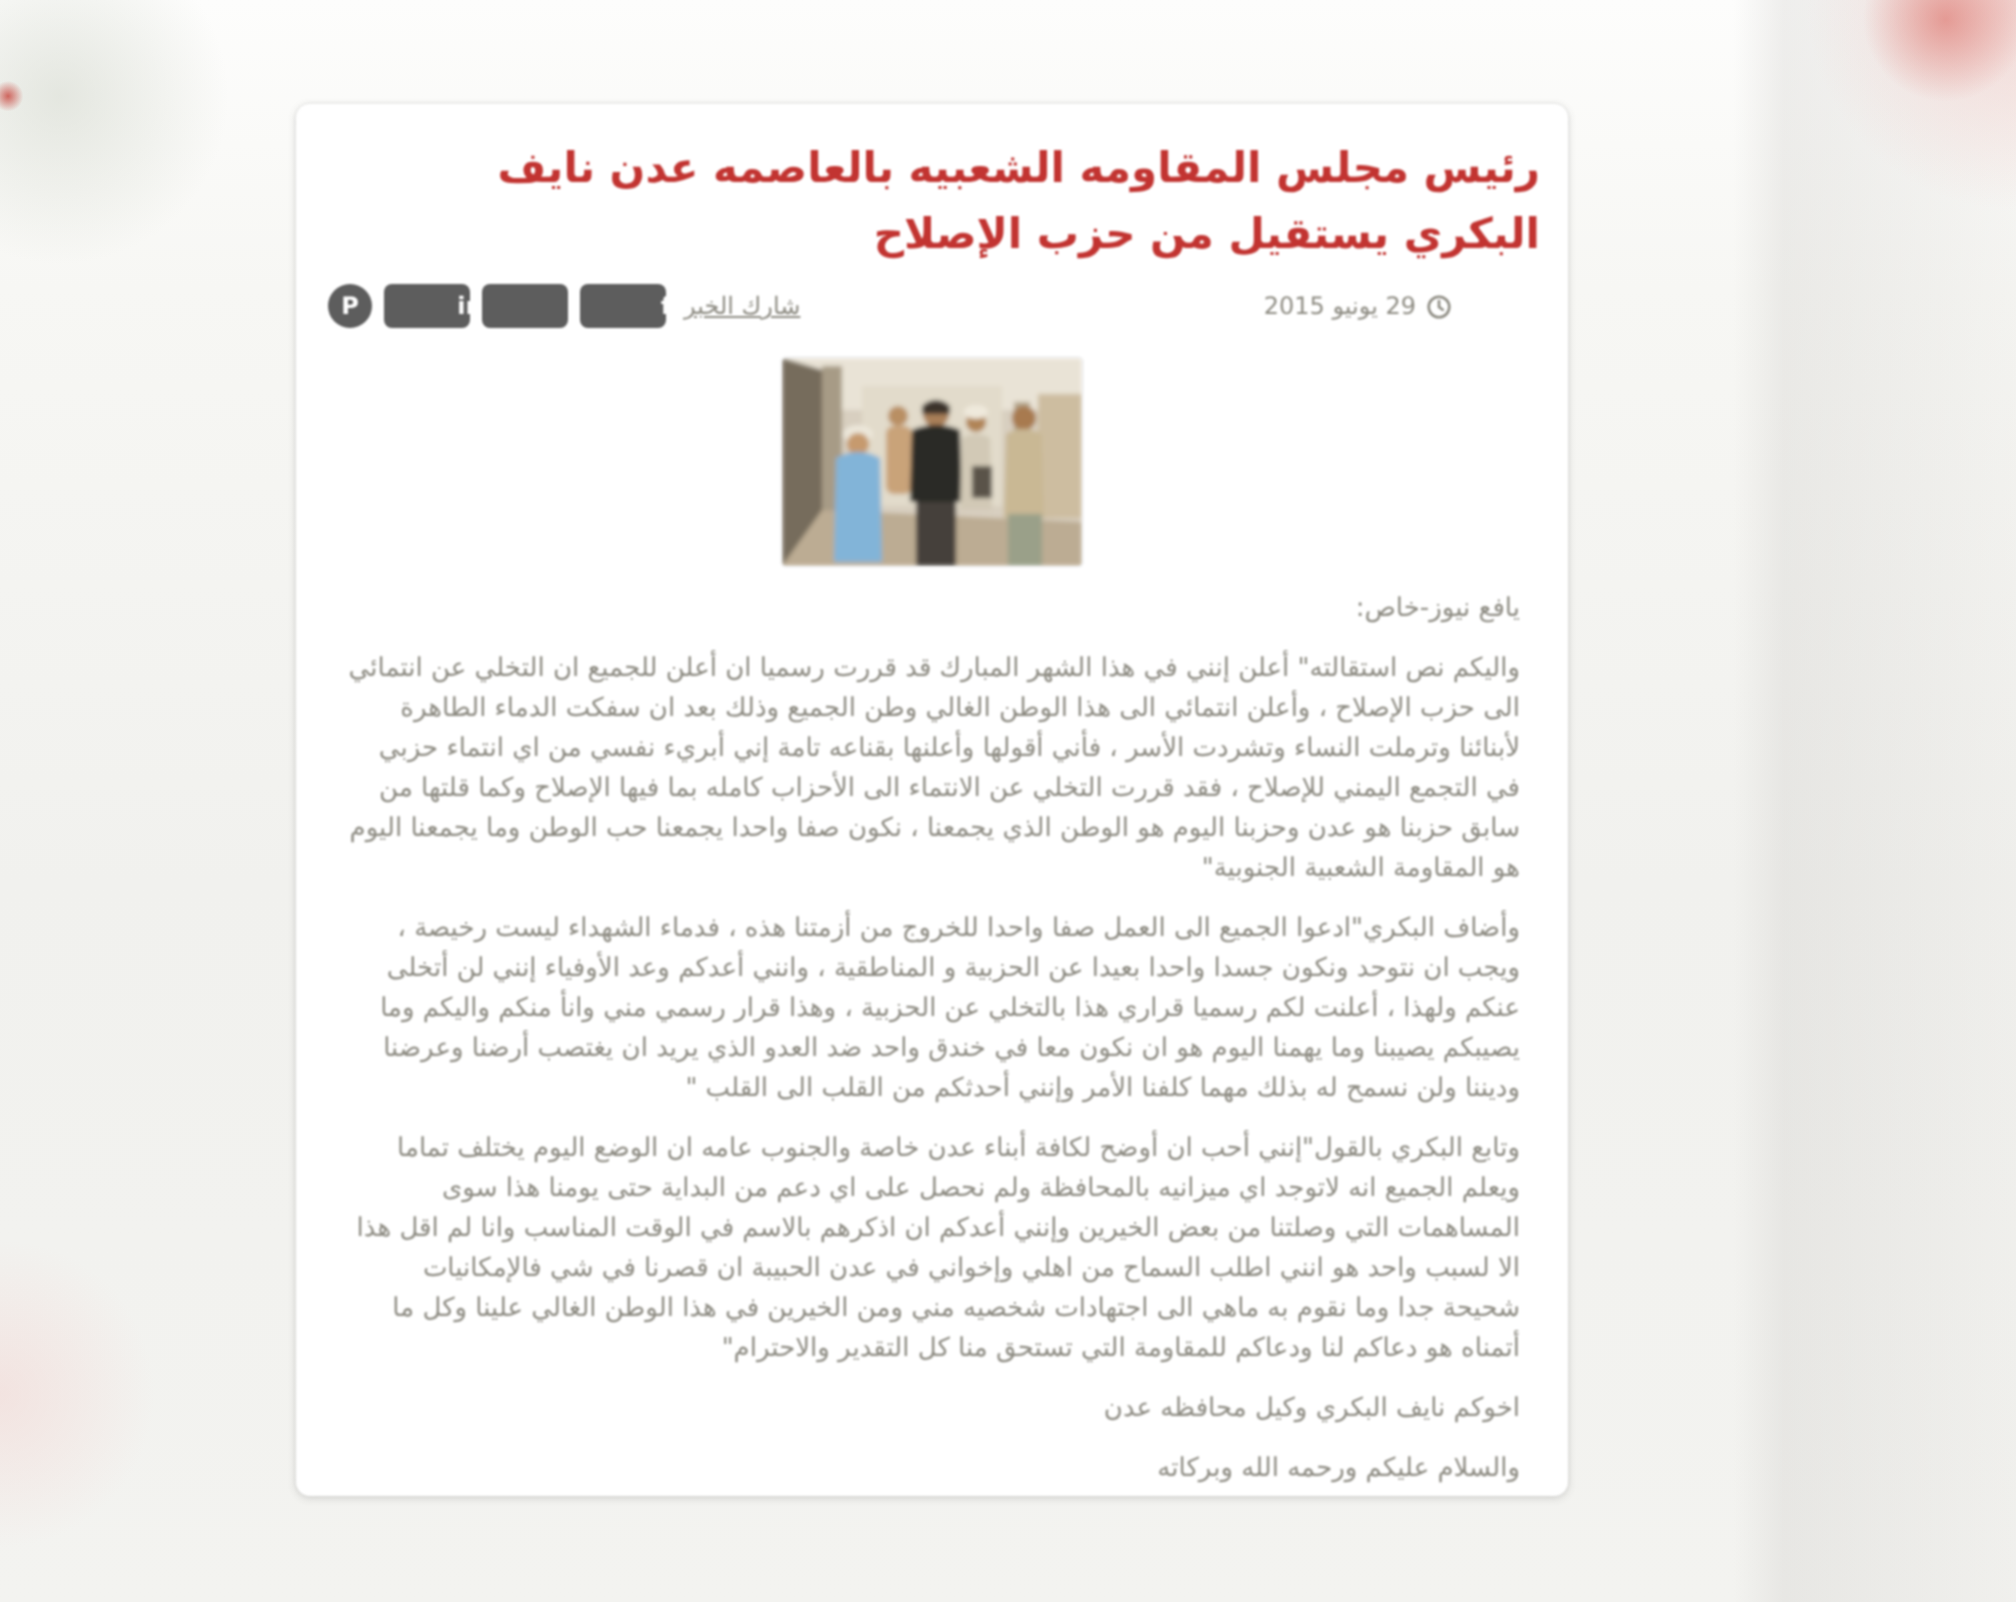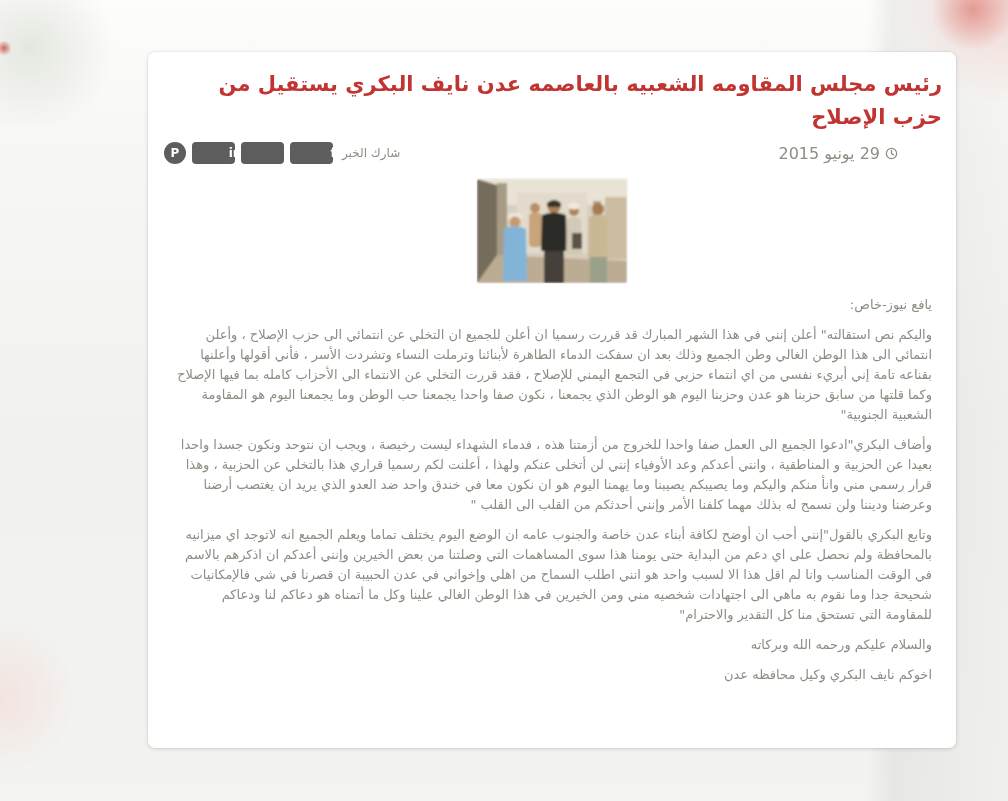--- a/index.html
+++ b/index.html
@@ -12,47 +12,47 @@
       radial-gradient(circle 150px at 100% 0%, rgba(238,196,192,0.65), rgba(238,196,192,0) 70%),
       radial-gradient(circle 9px at 0.4% 6%, rgba(201,78,70,0.85), rgba(201,78,70,0) 85%),
       radial-gradient(circle 110px at 0% 87%, rgba(242,208,205,0.45), rgba(242,208,205,0) 70%),
       radial-gradient(circle 120px at 3% 6%, rgba(205,210,198,0.5), rgba(205,210,198,0) 70%),
       linear-gradient(90deg, rgba(0,0,0,0) 86%, rgba(205,203,200,0.30) 88.5%, rgba(228,226,223,0.18) 100%),
       linear-gradient(180deg,#fdfdfc 0%, #f7f7f4 18%, #f1f1ee 55%, #f3f3f0 100%);
   }
   .scene { position:absolute; inset:0; filter:blur(0.4px); }
 
   .card {
-    position:absolute; left:148px; top:52px; width:808px; height:696px;
+    position:absolute; left:148px; top:52px; width:636px; height:696px;
     background:#ffffff; border-radius:7px;
     box-shadow:0 1px 4px rgba(60,60,60,0.18), 0 0 0 1px rgba(0,0,0,0.03);
     direction:rtl; padding-top:16px;
   }
   .title {
     padding:0 14px 0 40px; text-align:right;
     font-size:21px; font-weight:bold; line-height:33px;
     letter-spacing:0;
   }
   .meta {
     margin-top:7px; height:24px;
     display:flex; justify-content:space-between; align-items:center;
     padding:0 58px 0 16px;
   }
-  .meta-date { display:flex; align-items:center; gap:5px; font-size:16px; direction:rtl; }
+  .meta-date { display:flex; align-items:center; gap:5px; font-size:12px; direction:rtl; }
   .clock { width:13px; height:13px; display:block; }
   .meta-share { display:flex; align-items:center; gap:9px; direction:ltr; }
   .share-icons { display:flex; gap:6px; direction:ltr; }
   .sicon {
     width:22px; height:22px; display:flex; align-items:center; justify-content:center;
     color:#ffffff; font-size:12px; font-weight:bold; cursor:pointer;
     font-family:"DejaVu Sans","Liberation Sans",sans-serif;
   }
   .sq { border-radius:4px;padding-left:43px; }
   .rd { border-radius:50%; }
-  .share-label { font-size:12px; }
+  .share-label { font-size:12px;text-decoration:underline; }
 
   .photo-wrap { margin:14px auto 0 auto; width:150px; height:104px; }
   .photo { width:150px; height:104px; border-radius:2px; box-shadow:0 0 0 1px rgba(0,0,0,0.06); display:block; }
 
   .body-text { margin-top:12px; padding:0 24px 0 26px; }
   .body-text p { font-size:13px; line-height:20px; margin-bottom:10px; }
 </style>
 </head>
 <body>
 
@@ -121,19 +121,19 @@
             <rect x="95" y="54" width="10" height="16" fill="#5a5348"></rect>
           </g>
         </svg>
       </div>
 
       <div class="body-text" style="color: rgb(142, 140, 131);">
         <p>يافع نيوز-خاص:</p>
         <p>واليكم نص استقالته" أعلن إنني في هذا الشهر المبارك قد قررت رسميا ان أعلن للجميع ان التخلي عن انتمائي الى حزب الإصلاح ، وأعلن انتمائي الى هذا الوطن الغالي وطن الجميع وذلك بعد ان سفكت الدماء الطاهرة لأبنائنا وترملت النساء وتشردت الأسر ، فأني أقولها وأعلنها بقناعه تامة إني أبريء نفسي من اي انتماء حزبي في التجمع اليمني للإصلاح ، فقد قررت التخلي عن الانتماء الى الأحزاب كامله بما فيها الإصلاح وكما قلتها من سابق حزبنا هو عدن وحزبنا اليوم هو الوطن الذي يجمعنا ، نكون صفا واحدا يجمعنا حب الوطن وما يجمعنا اليوم هو المقاومة الشعبية الجنوبية"</p>
         <p>وأضاف البكري"ادعوا الجميع الى العمل صفا واحدا للخروج من أزمتنا هذه ، فدماء الشهداء ليست رخيصة ، ويجب ان نتوحد ونكون جسدا واحدا بعيدا عن الحزبية و المناطقية ، وانني أعدكم وعد الأوفياء إنني لن أتخلى عنكم ولهذا ، أعلنت لكم رسميا قراري هذا بالتخلي عن الحزبية ، وهذا قرار رسمي مني وانأ منكم واليكم وما يصيبكم يصيبنا وما يهمنا اليوم هو ان نكون معا في خندق واحد ضد العدو الذي يريد ان يغتصب أرضنا وعرضنا وديننا ولن نسمح له بذلك مهما كلفنا الأمر وإنني أحدثكم من القلب الى القلب "</p>
         <p>وتابع البكري بالقول"إنني أحب ان أوضح لكافة أبناء عدن خاصة والجنوب عامه ان الوضع اليوم يختلف تماما ويعلم الجميع انه لاتوجد اي ميزانيه بالمحافظة ولم نحصل على اي دعم من البداية حتى يومنا هذا سوى المساهمات التي وصلتنا من بعض الخيرين وإنني أعدكم ان اذكرهم بالاسم في الوقت المناسب وانا لم اقل هذا الا لسبب واحد هو انني اطلب السماح من اهلي وإخواني في عدن الحبيبة ان قصرنا في شي فالإمكانيات شحيحة جدا وما نقوم به ماهي الى اجتهادات شخصيه مني ومن الخيرين في هذا الوطن الغالي علينا وكل ما أتمناه هو دعاكم لنا ودعاكم للمقاومة التي تستحق منا كل التقدير والاحترام"</p>
+        <p>اخوكم نايف البكري وكيل محافظه عدن</p>
         <p>والسلام عليكم ورحمه الله وبركاته</p>
-        <p>اخوكم نايف البكري وكيل محافظه عدن</p>
       </div>
 
     </div>
   </div>
 </div>
 
 </body></html>

